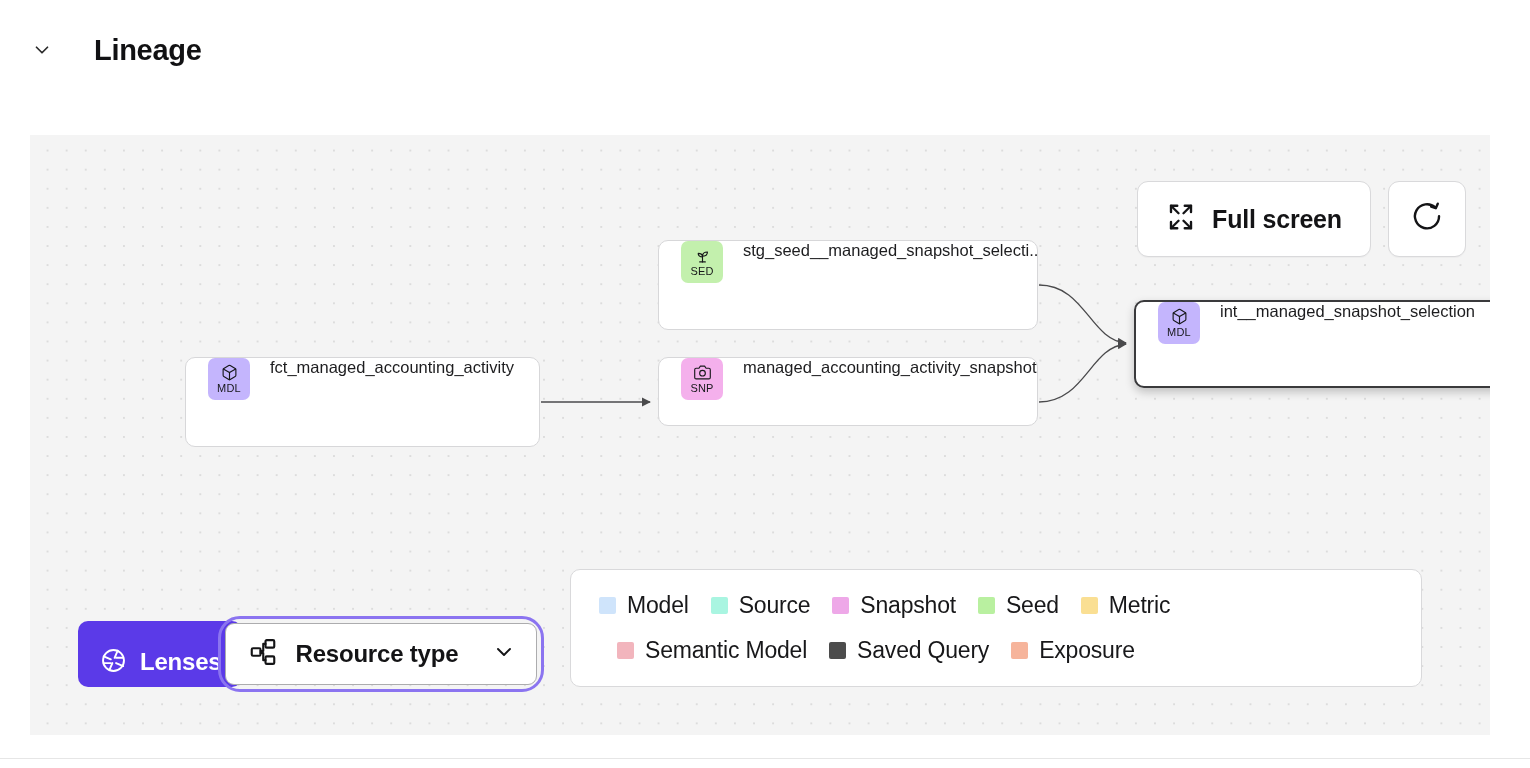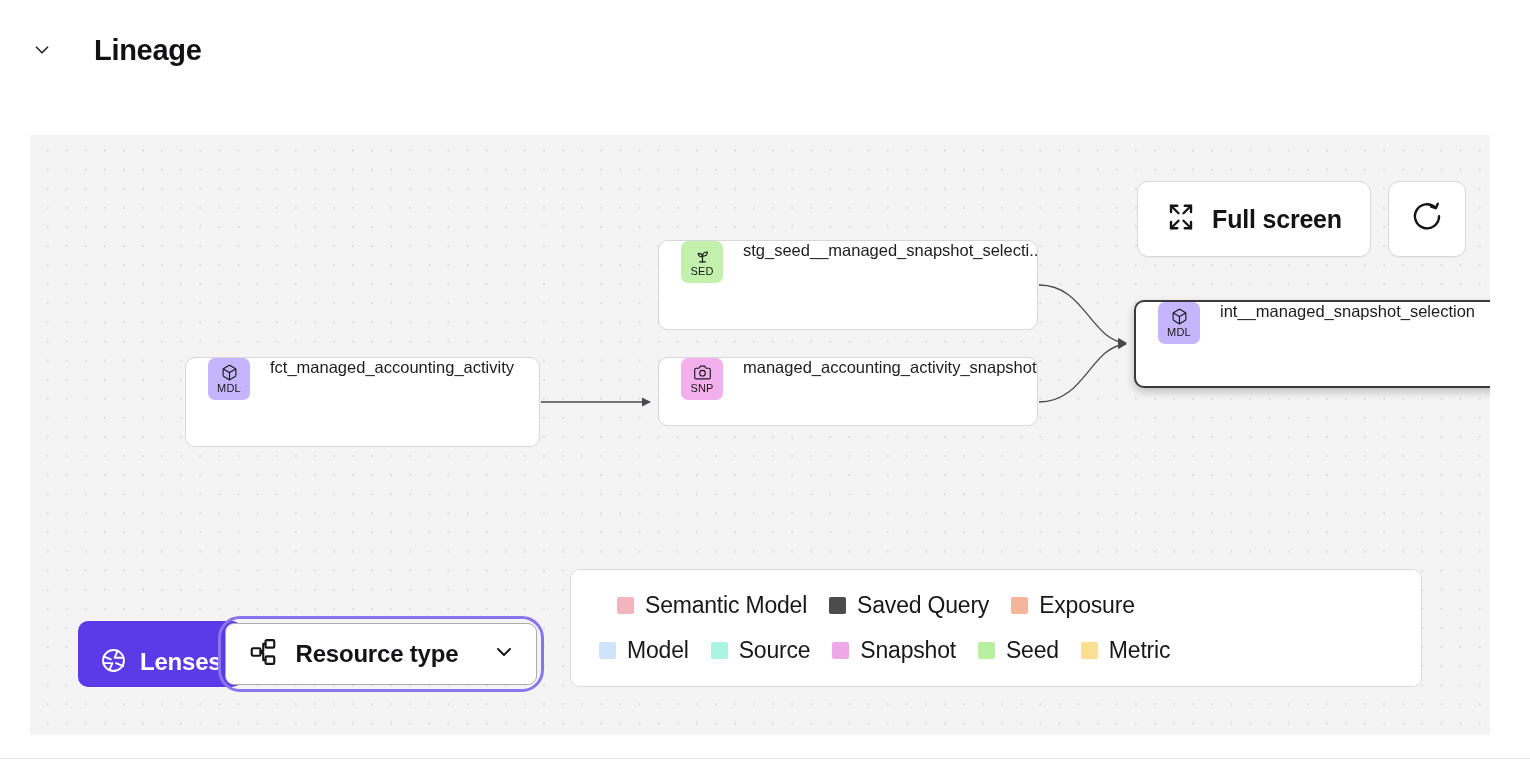--- a/index.html
+++ b/index.html
@@ -411,55 +411,55 @@
           <span>
             <svg width="24" height="24" viewBox="0 0 24 24" fill="none" stroke="#141416" stroke-width="1.9" stroke-linecap="round" stroke-linejoin="round">
               <polyline points="6 9 12 15 18 9"></polyline>
             </svg>
           </span>
         </div>
       </div>
     </div>
 
     <div class="legend">
+      <div class="legend-row row-1">
+        <div class="legend-item">
+          <span class="legend-swatch" style="background:#cfe4fb"></span>
+          <span class="legend-text">Model</span>
+        </div>
+        <div class="legend-item">
+          <span class="legend-swatch" style="background:#a9f5e1"></span>
+          <span class="legend-text">Source</span>
+        </div>
+        <div class="legend-item">
+          <span class="legend-swatch" style="background:#eea8e8"></span>
+          <span class="legend-text">Snapshot</span>
+        </div>
+        <div class="legend-item">
+          <span class="legend-swatch" style="background:#b9f0a0"></span>
+          <span class="legend-text">Seed</span>
+        </div>
+        <div class="legend-item">
+          <span class="legend-swatch" style="background:#fadf93"></span>
+          <span class="legend-text">Metric</span>
+        </div>
+      </div>
       <div class="legend-row row-2">
         <div class="legend-item">
           <span class="legend-swatch" style="background:#f2b5bd"></span>
           <span class="legend-text">Semantic Model</span>
         </div>
         <div class="legend-item">
           <span class="legend-swatch" style="background:#4c4c4c"></span>
           <span class="legend-text">Saved Query</span>
         </div>
         <div class="legend-item">
           <span class="legend-swatch" style="background:#f6b49b"></span>
           <span class="legend-text">Exposure</span>
         </div>
       </div>
-      <div class="legend-row row-1">
-        <div class="legend-item">
-          <span class="legend-swatch" style="background:#cfe4fb"></span>
-          <span class="legend-text">Model</span>
-        </div>
-        <div class="legend-item">
-          <span class="legend-swatch" style="background:#a9f5e1"></span>
-          <span class="legend-text">Source</span>
-        </div>
-        <div class="legend-item">
-          <span class="legend-swatch" style="background:#eea8e8"></span>
-          <span class="legend-text">Snapshot</span>
-        </div>
-        <div class="legend-item">
-          <span class="legend-swatch" style="background:#b9f0a0"></span>
-          <span class="legend-text">Seed</span>
-        </div>
-        <div class="legend-item">
-          <span class="legend-swatch" style="background:#fadf93"></span>
-          <span class="legend-text">Metric</span>
-        </div>
-      </div>
     </div>
 
   </div>
 
   <div class="bottom-divider"></div>
 
 </div>
 
 </body></html>

